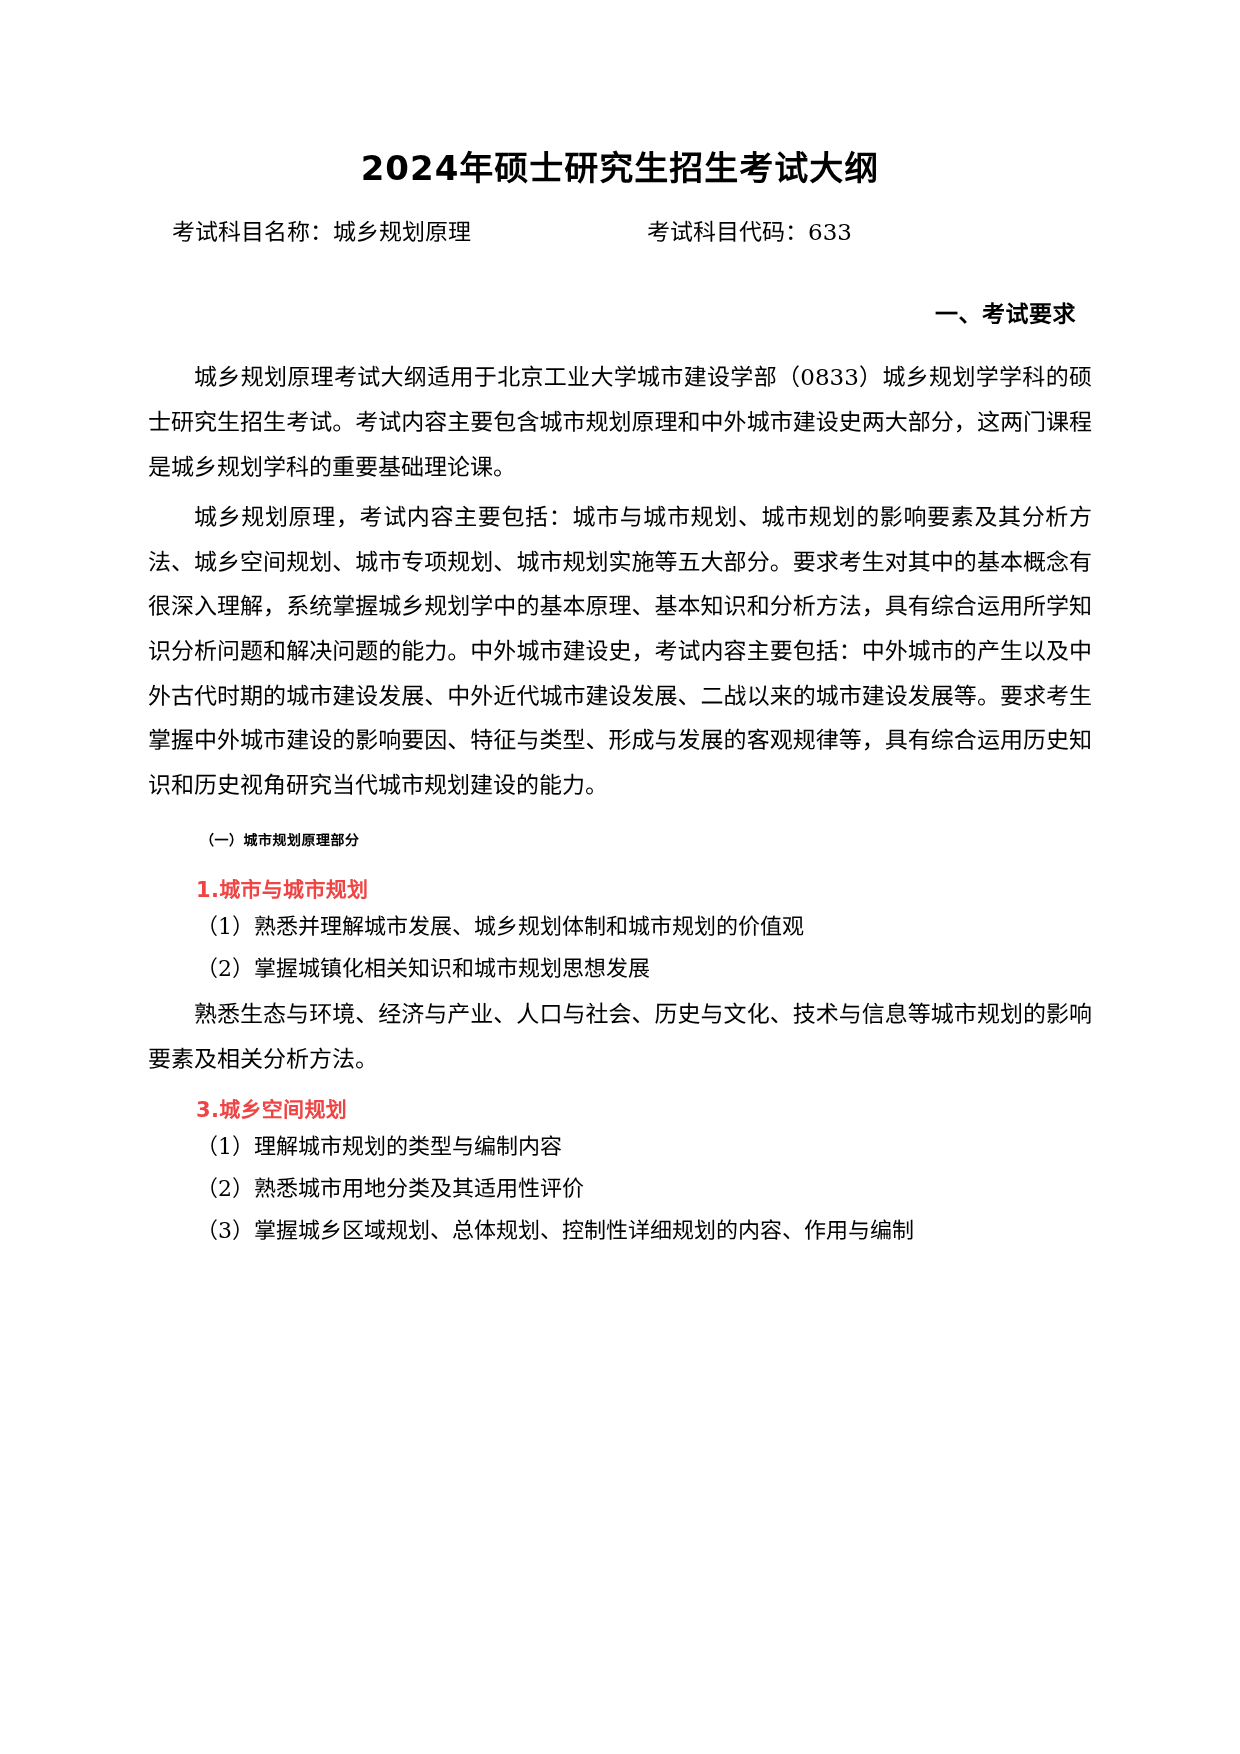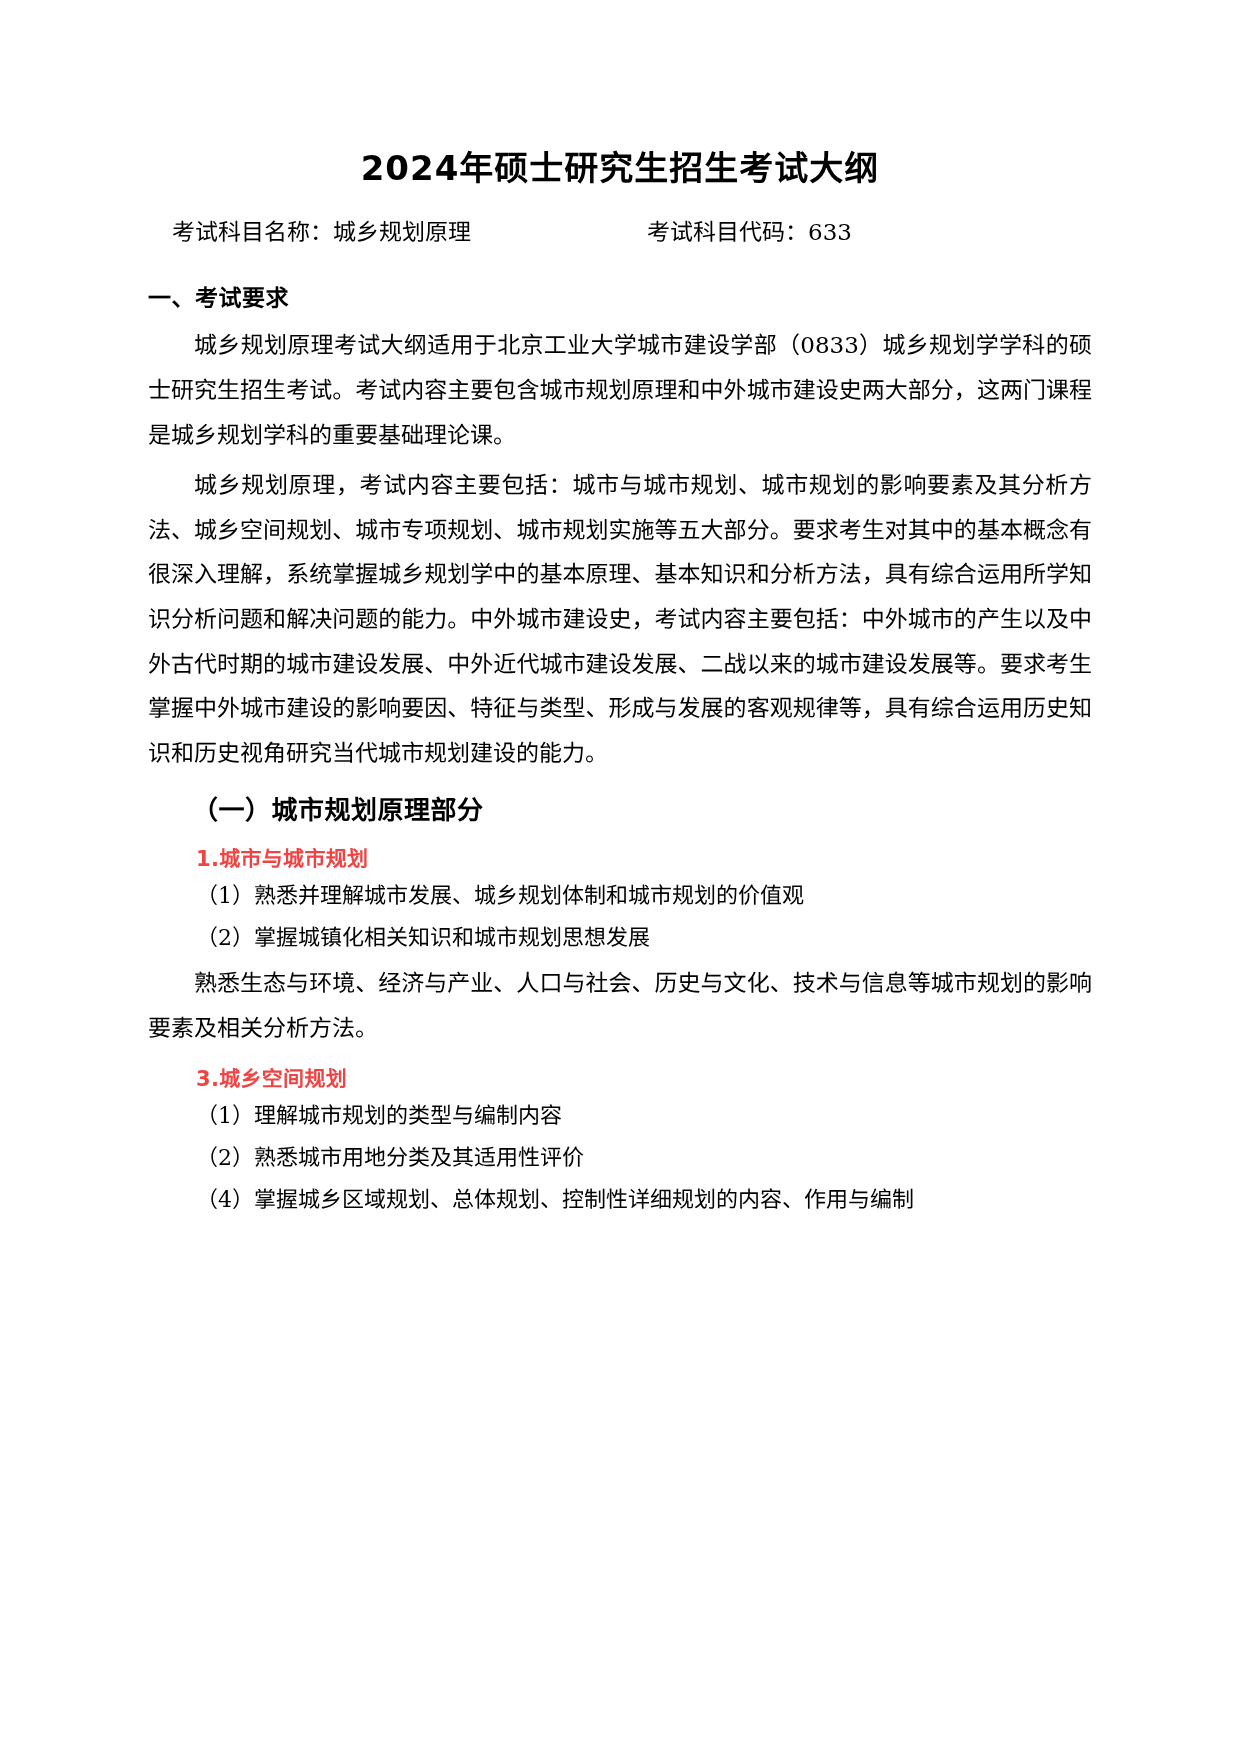--- a/index.html
+++ b/index.html
@@ -58,33 +58,34 @@
     white-space: nowrap;
     margin-left: 176px;
   }
 
   
   .section-head {
     font-family: "DejaVu Sans", "Liberation Sans", sans-serif;
     font-weight: 700;
     font-size: 23px;
     color: #000000;
-    margin: 0;
+    margin: 16px;
     padding-top: 30px;
     padding-bottom: 4px;
     letter-spacing: 0.5px;
+    text-align: right;
   }
 
   
   .sub-head {
     font-family: "DejaVu Sans", "Liberation Sans", sans-serif;
     font-weight: 700;
-    font-size: 26px;
+    font-size: 14px;
     color: #000000;
-    margin: 0;
+    margin: 8px;
     padding-top: 14px;
     padding-bottom: 4px;
     padding-left: 44px;
     letter-spacing: 0.5px;
   }
 
   
   .num-head {
     font-family: "DejaVu Sans", "Liberation Sans", sans-serif;
     font-weight: 700;
@@ -163,17 +164,17 @@
 
 
     <p class="indent-par">熟悉生态与环境、经济与产业、人口与社会、历史与文化、技术与信息等城市规划的影响要素及相关分析方法。</p>
 
     <h4 class="num-head">3.城乡空间规划</h4>
 
     <p class="list-item">（1）理解城市规划的类型与编制内容</p>
 
     <p class="list-item">（2）熟悉城市用地分类及其适用性评价</p>
 
-    <p class="list-item">（4）掌握城乡区域规划、总体规划、控制性详细规划的内容、作用与编制</p>
+    <p class="list-item">（3）掌握城乡区域规划、总体规划、控制性详细规划的内容、作用与编制</p>
 
 
   </div>
 </div>
 
 </body></html>

